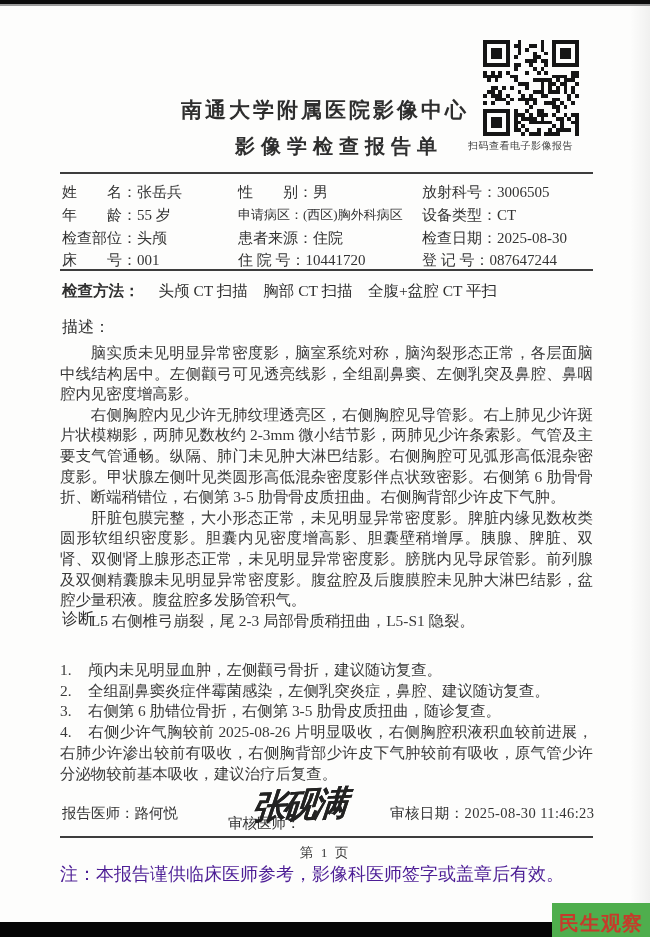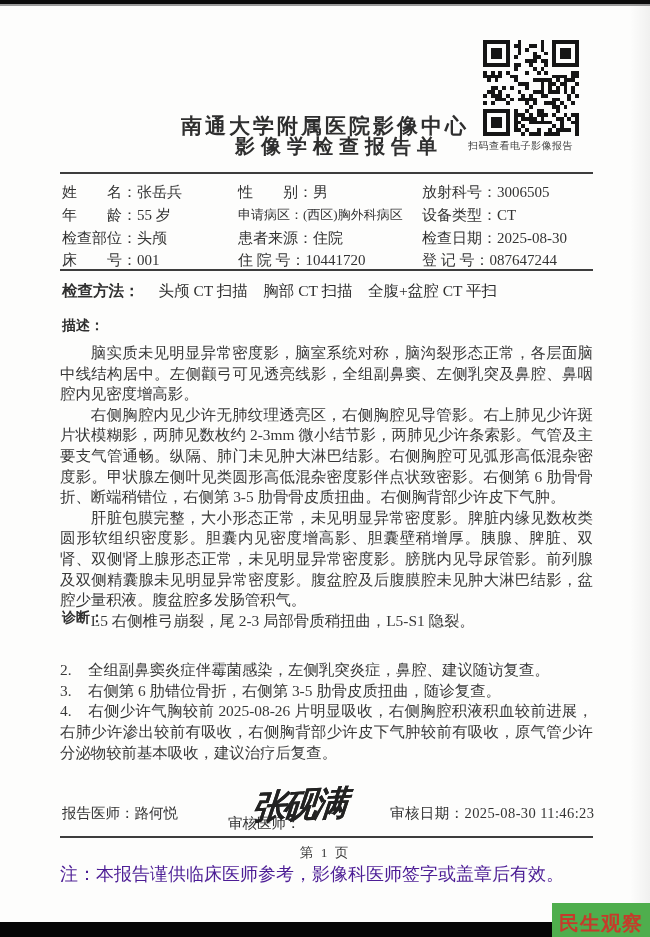--- a/index.html
+++ b/index.html
@@ -10,21 +10,21 @@
   }
   .page::after{ 
     content:"";position:absolute;top:0;right:0;bottom:0;width:20px;
     background:linear-gradient(to right, rgba(0,0,0,0), rgba(0,0,0,0.05));
     pointer-events:none;
   }
   .bar-top{position:absolute;top:0;left:0;right:0;height:4px;background:#0b0b0b;border-bottom:2px solid #9a9a9a;}
   .bar-bottom{position:absolute;bottom:0;left:0;right:0;height:15px;background:#060606;}
 
   .title1{position:absolute;top:96px;left:0;right:0;text-align:center;
-    font-size:21px;font-weight:700;letter-spacing:3px;color:#2e2e2e;margin-top:16px;}
+    font-size:21px;font-weight:700;letter-spacing:3px;color:#2e2e2e;}
   .title2{position:absolute;top:133px;left:0;right:0;text-align:center;
     font-size:20px;font-weight:700;letter-spacing:6px;color:#2e2e2e;padding-left:28px;}
 
   .qr{position:absolute;left:483px;top:40px;width:96px;height:96px;}
   .qr svg{width:100%;height:100%;shape-rendering:crispEdges;}
   .qr-caption{position:absolute;left:468px;top:139px;width:130px;
     font-size:10px;color:#3f3f3f;letter-spacing:0.5px;white-space:nowrap;}
 
   .rule{position:absolute;left:60px;width:533px;border-top:2px solid #3d3d3d;height:0;}
   .rule-1{top:172px;}
@@ -35,21 +35,21 @@
     display:grid;grid-template-columns:176px 184px 174px;grid-auto-rows:22.8px;
     font-size:15px;line-height:22.8px;color:#333;}
   .info .cell{white-space:nowrap;overflow:visible;}
   .info .cell.small{font-size:13px;}
   .info .lbl{color:#333;}
   .info .val{margin-left:0;}
 
   .method{position:absolute;left:62px;top:281px;font-size:15.5px;color:#2f2f2f;white-space:nowrap;}
   .method .lbl{font-weight:700;margin-right:19px;}
 
-  .sec-heading{position:absolute;left:62px;font-size:14px;font-weight:700;color:#2f2f2f;}
+  .sec-heading{position:absolute;left:62px;font-size:16px;font-weight:400;color:#2f2f2f;}
   .desc-heading{top:317px;}
   .diag-heading{top:609px;}
 
   .desc-body{position:absolute;left:60px;top:343px;width:533px;
     font-size:15.4px;line-height:20.6px;text-align:justify;color:#383838;}
   .desc-body p{margin:0;text-indent:2em;}
 
   .diag-body{position:absolute;left:60px;top:660px;width:533px;
     font-size:15.4px;line-height:20.7px;text-align:justify;color:#383838;}
   .diag-body p{margin:0;}
@@ -317,20 +317,21 @@
   <div class="sec-heading desc-heading">描述：</div>
   <div class="desc-body">
     <p>脑实质未见明显异常密度影，脑室系统对称，脑沟裂形态正常，各层面脑中线结构居中。左侧颧弓可见透亮线影，全组副鼻窦、左侧乳突及鼻腔、鼻咽腔内见密度增高影。</p>
     <p>右侧胸腔内见少许无肺纹理透亮区，右侧胸腔见导管影。右上肺见少许斑片状模糊影，两肺见数枚约 2-3mm 微小结节影，两肺见少许条索影。气管及主要支气管通畅。纵隔、肺门未见肿大淋巴结影。右侧胸腔可见弧形高低混杂密度影。甲状腺左侧叶见类圆形高低混杂密度影伴点状致密影。右侧第 6 肋骨骨折、断端稍错位，右侧第 3-5 肋骨骨皮质扭曲。右侧胸背部少许皮下气肿。</p>
     <p>肝脏包膜完整，大小形态正常，未见明显异常密度影。脾脏内缘见数枚类圆形软组织密度影。胆囊内见密度增高影、胆囊壁稍增厚。胰腺、脾脏、双肾、双侧肾上腺形态正常，未见明显异常密度影。膀胱内见导尿管影。前列腺及双侧精囊腺未见明显异常密度影。腹盆腔及后腹膜腔未见肿大淋巴结影，盆腔少量积液。腹盆腔多发肠管积气。</p>
     <p>L5 右侧椎弓崩裂，尾 2-3 局部骨质稍扭曲，L5-S1 隐裂。</p>
   </div>
 
   <div class="sec-heading diag-heading">诊断：</div>
   <div class="diag-body">
+    <p><span class="diag-num">1.</span><span>颅内未见明显血肿，左侧颧弓骨折，建议随访复查。</span></p>
     <p><span class="diag-num">2.</span><span>全组副鼻窦炎症伴霉菌感染，左侧乳突炎症，鼻腔、建议随访复查。</span></p>
     <p><span class="diag-num">3.</span><span>右侧第 6 肋错位骨折，右侧第 3-5 肋骨皮质扭曲，随诊复查。</span></p>
     <p><span class="diag-num">4.</span><span>右侧少许气胸较前 2025-08-26 片明显吸收，右侧胸腔积液积血较前进展，右肺少许渗出较前有吸收，右侧胸背部少许皮下气肿较前有吸收，原气管少许分泌物较前基本吸收，建议治疗后复查。</span></p>
   </div>
 
   <div class="doctors">
     <span class="doc-report"><span>报告医师：</span><span>路何悦</span></span>
     <span class="doc-review-label">审核医师：</span>
     <span class="signature">张砚满</span>
     <span class="doc-date"><span>审核日期：</span><span>2025-08-30 11:46:23</span></span>

